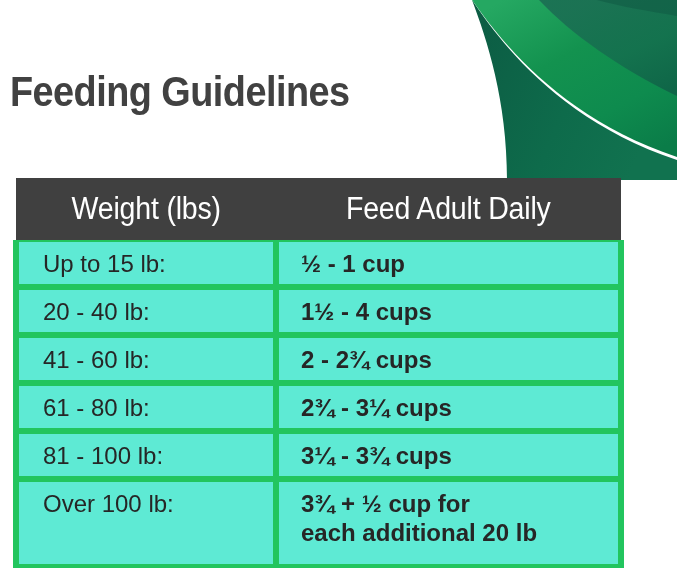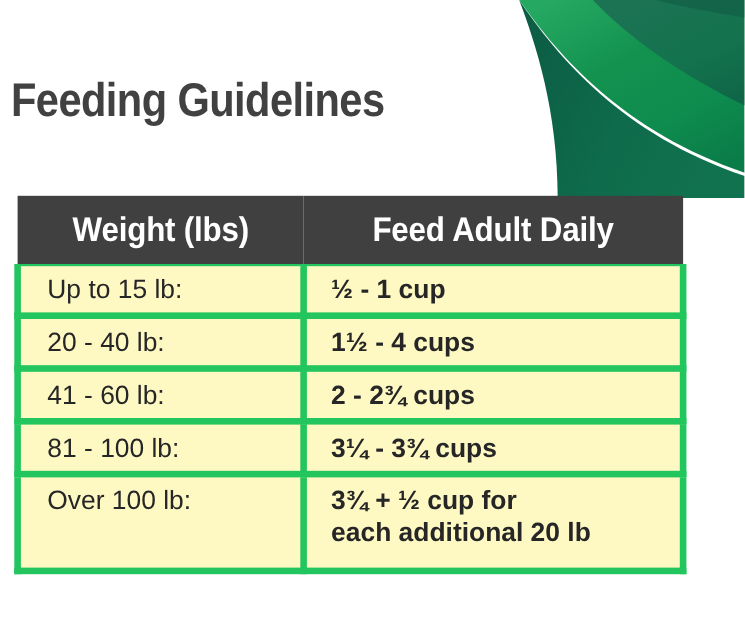--- a/index.html
+++ b/index.html
@@ -51,21 +51,21 @@
     border-collapse: collapse;
     table-layout: fixed;
   }
   #guidelines-table col.c-weight { width: 260px; }
   #guidelines-table col.c-feed   { width: 345px; }
 
   #guidelines-table thead th {
     background: #404040;
     color: #ffffff;
     font-family: "Liberation Sans Narrow", "Liberation Sans", sans-serif;
-    font-weight: bold;
+    font-weight: normal;
     font-size: 31px;
     line-height: 34px;
     height: 62px;
     padding: 0;
     text-align: center;
     vertical-align: middle;
     border: none;
     letter-spacing: -0.2px;
   }
   #guidelines-table thead th span {
@@ -75,21 +75,21 @@
 
   #guidelines-table tbody td {
     border: 6px solid #22c55e;
     border-top-width: 2px;
     font-size: 24px;
     line-height: 29px;
     color: #262626;
     height: 36px;
     padding: 3px 0 3px 24px;
     vertical-align: middle;
-    background: #fef9c3;
+    background: #5eead4;
     font-weight: 400;
   }
   #guidelines-table tbody tr:last-child td {
     height: 72px;
     vertical-align: top;
     padding-top: 7px;
   }
   #guidelines-table tbody td.feed-cell {
     padding-left: 22px;
     font-weight: bold;
@@ -158,20 +158,26 @@
         <span class="cell-line">1½ - 4 cups</span>
       </td>
     </tr>
     <tr>
       <td class="weight-cell">41 - 60 lb:</td>
       <td class="feed-cell">
         <span class="cell-line">2 - 2¾ cups</span>
       </td>
     </tr>
     <tr>
+      <td class="weight-cell">61 - 80 lb:</td>
+      <td class="feed-cell">
+        <span class="cell-line">2¾ - 3¼ cups</span>
+      </td>
+    </tr>
+    <tr>
       <td class="weight-cell">81 - 100 lb:</td>
       <td class="feed-cell">
         <span class="cell-line">3¼ - 3¾ cups</span>
       </td>
     </tr>
     <tr>
       <td class="weight-cell">Over 100 lb:</td>
       <td class="feed-cell">
         <span class="cell-line">3¾ + ½ cup for</span>
         <span class="cell-line">each additional 20 lb</span>

